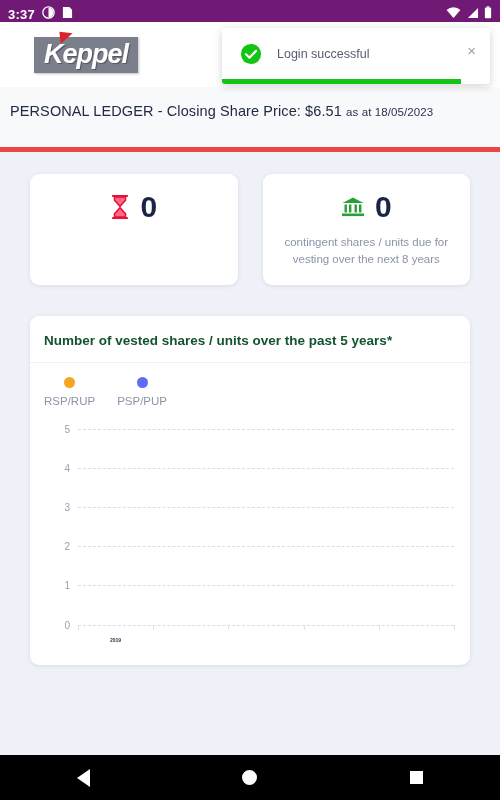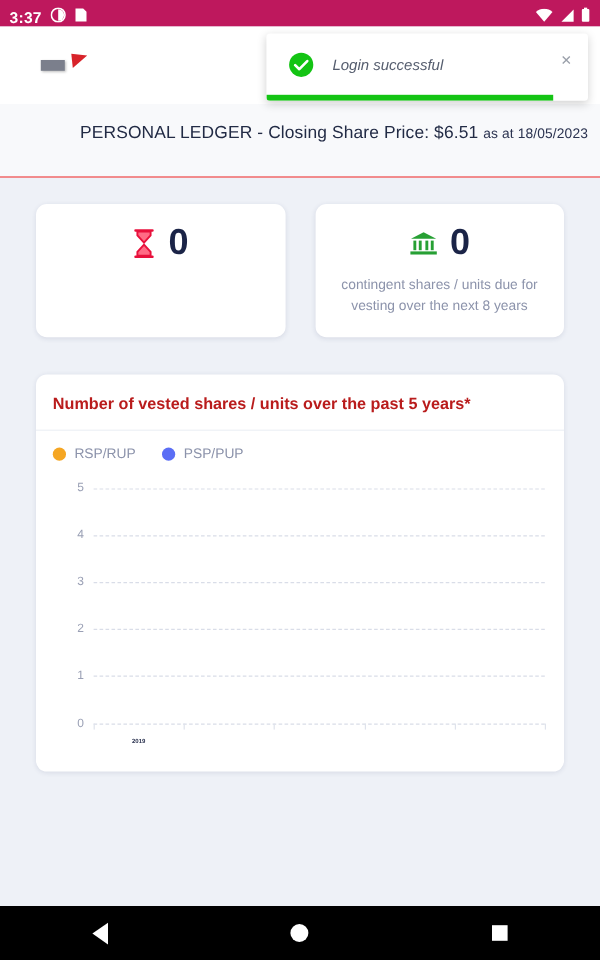--- a/index.html
+++ b/index.html
@@ -6,21 +6,21 @@
   html, body {
     width:500px; height:800px;
     font-family:"Liberation Sans", sans-serif;
     background:#000;
     overflow:hidden;
   }
   #app { position:relative; width:500px; height:800px; }
 
   
   .statusbar{
-    height:28px; background:#be185d; color:#fff;
+    height:28px; background:#701a75; color:#fff;
     display:flex; align-items:center; padding:0 8px;
     font-size:13px; font-weight:700; letter-spacing:.2px;
   }
   .sb-left{ display:flex; align-items:center; gap:7px; }
   .sb-right{ margin-left:auto; display:flex; align-items:center; gap:5px; }
   .sb-icon{ display:block; }
 
   
   .page{
     position:absolute; top:22px; left:0; right:0; bottom:45px;
@@ -50,22 +50,22 @@
     position:absolute; left:26px; top:-6px;
     width:0; height:0;
     border-left:13px solid #d8232a;
     border-bottom:9px solid transparent;
     border-top:3px solid transparent;
     transform:rotate(-6deg);
   }
 
   
   .ledger-strip{
-    background:#f8f9fb; padding:16px 10px 28px 10px; text-align:right;
-    border-bottom:1px solid #ef4444;
+    background:#f8f9fb; padding:16px 10px 28px 10px; text-align:left;
+    border-bottom:5px solid #ef4444;
   }
   .ledger-title{
     color:#222b45; font-size:14.5px; font-weight:500; letter-spacing:.1px;
   }
   .ledger-title .sub{ font-size:11.5px; font-weight:400; color:#2b3350; }
 
   
   .cards{
     display:flex; gap:25px; padding:22px 30px 0 30px;
   }
@@ -88,28 +88,28 @@
   .ic-hourglass{ width:20px; height:24px; display:block; }
   .ic-bank{ width:24px; height:22px; display:block; }
 
   
   .chart-card{
     background:#fff; border-radius:9px; margin:31px 30px 0 30px;
     box-shadow:0 1px 4px rgba(32,44,85,.10);
     padding:0 0 16px 0;
   }
   .chart-title{
-    font-size:13.5px; font-weight:700; color:#b91c1c;
+    font-size:13.5px; font-weight:700; color:#14532d;
     padding:17px 14px 14px 14px;
     border-bottom:1px solid #edf0f5;
   }
   .legend{
     display:flex; gap:22px; padding:14px 14px 0 14px;
   }
-  .legend-item{ display:flex; align-items:center; gap:7px; }
+  .legend-item{ display:flex; align-items:center; gap:7px;flex-direction:column; }
   .legend-dot{ width:11px; height:11px; border-radius:50%; display:block; }
   .legend-label{ font-size:11.5px; color:#8c93ab; }
 
   .plot-wrap{ position:relative; height:220px; margin:22px 14px 0 14px; }
   .plot{ position:absolute; inset:0; }
   .ytick{
     position:absolute; left:0; width:26px; text-align:right;
     font-size:10px; color:#9aa0b5; transform:translateY(-50%);
   }
   .gridline{
@@ -131,21 +131,21 @@
   .footnote{
     font-size:11px; color:#8c93ab; line-height:1.5;
     padding:18px 14px 0 14px;
   }
 
   
   .toast{
     position:absolute; top:28px; left:222px; width:268px;
     background:#fff; border-radius:3px;
     box-shadow:0 2px 8px rgba(0,0,0,.18);
-    z-index:40; overflow:hidden;font-style:italic;
+    z-index:40; overflow:hidden;
   }
   .toast-row{ display:flex; align-items:center; padding:15px 12px 14px 18px; }
   .toast-check{ width:22px; height:22px; flex:0 0 22px; }
   .toast-msg{ font-size:12.5px; color:#555d6e; margin-left:15px; }
   .toast-close{
     margin-left:auto; font-size:15px; color:#9aa0aa;
     line-height:1; cursor:pointer; align-self:flex-start;
     padding:0 2px;
   }
   .toast-bar{ height:5px; background:#14c414; width:89%; }
@@ -202,20 +202,21 @@
           </svg>
       </span>
     </div>
   </div>
 
   <div class="page">
 
     <div class="appbar">
       <div class="logo">
         <span class="logo-flick"></span>
+        <span class="logo-text">Keppel</span>
       </div>
     </div>
 
     <div class="ledger-strip">
       <div class="ledger-title">
         <span>PERSONAL LEDGER - Closing Share Price: $6.51</span>
         <span class="sub">as at 18/05/2023</span>
       </div>
     </div>
 

